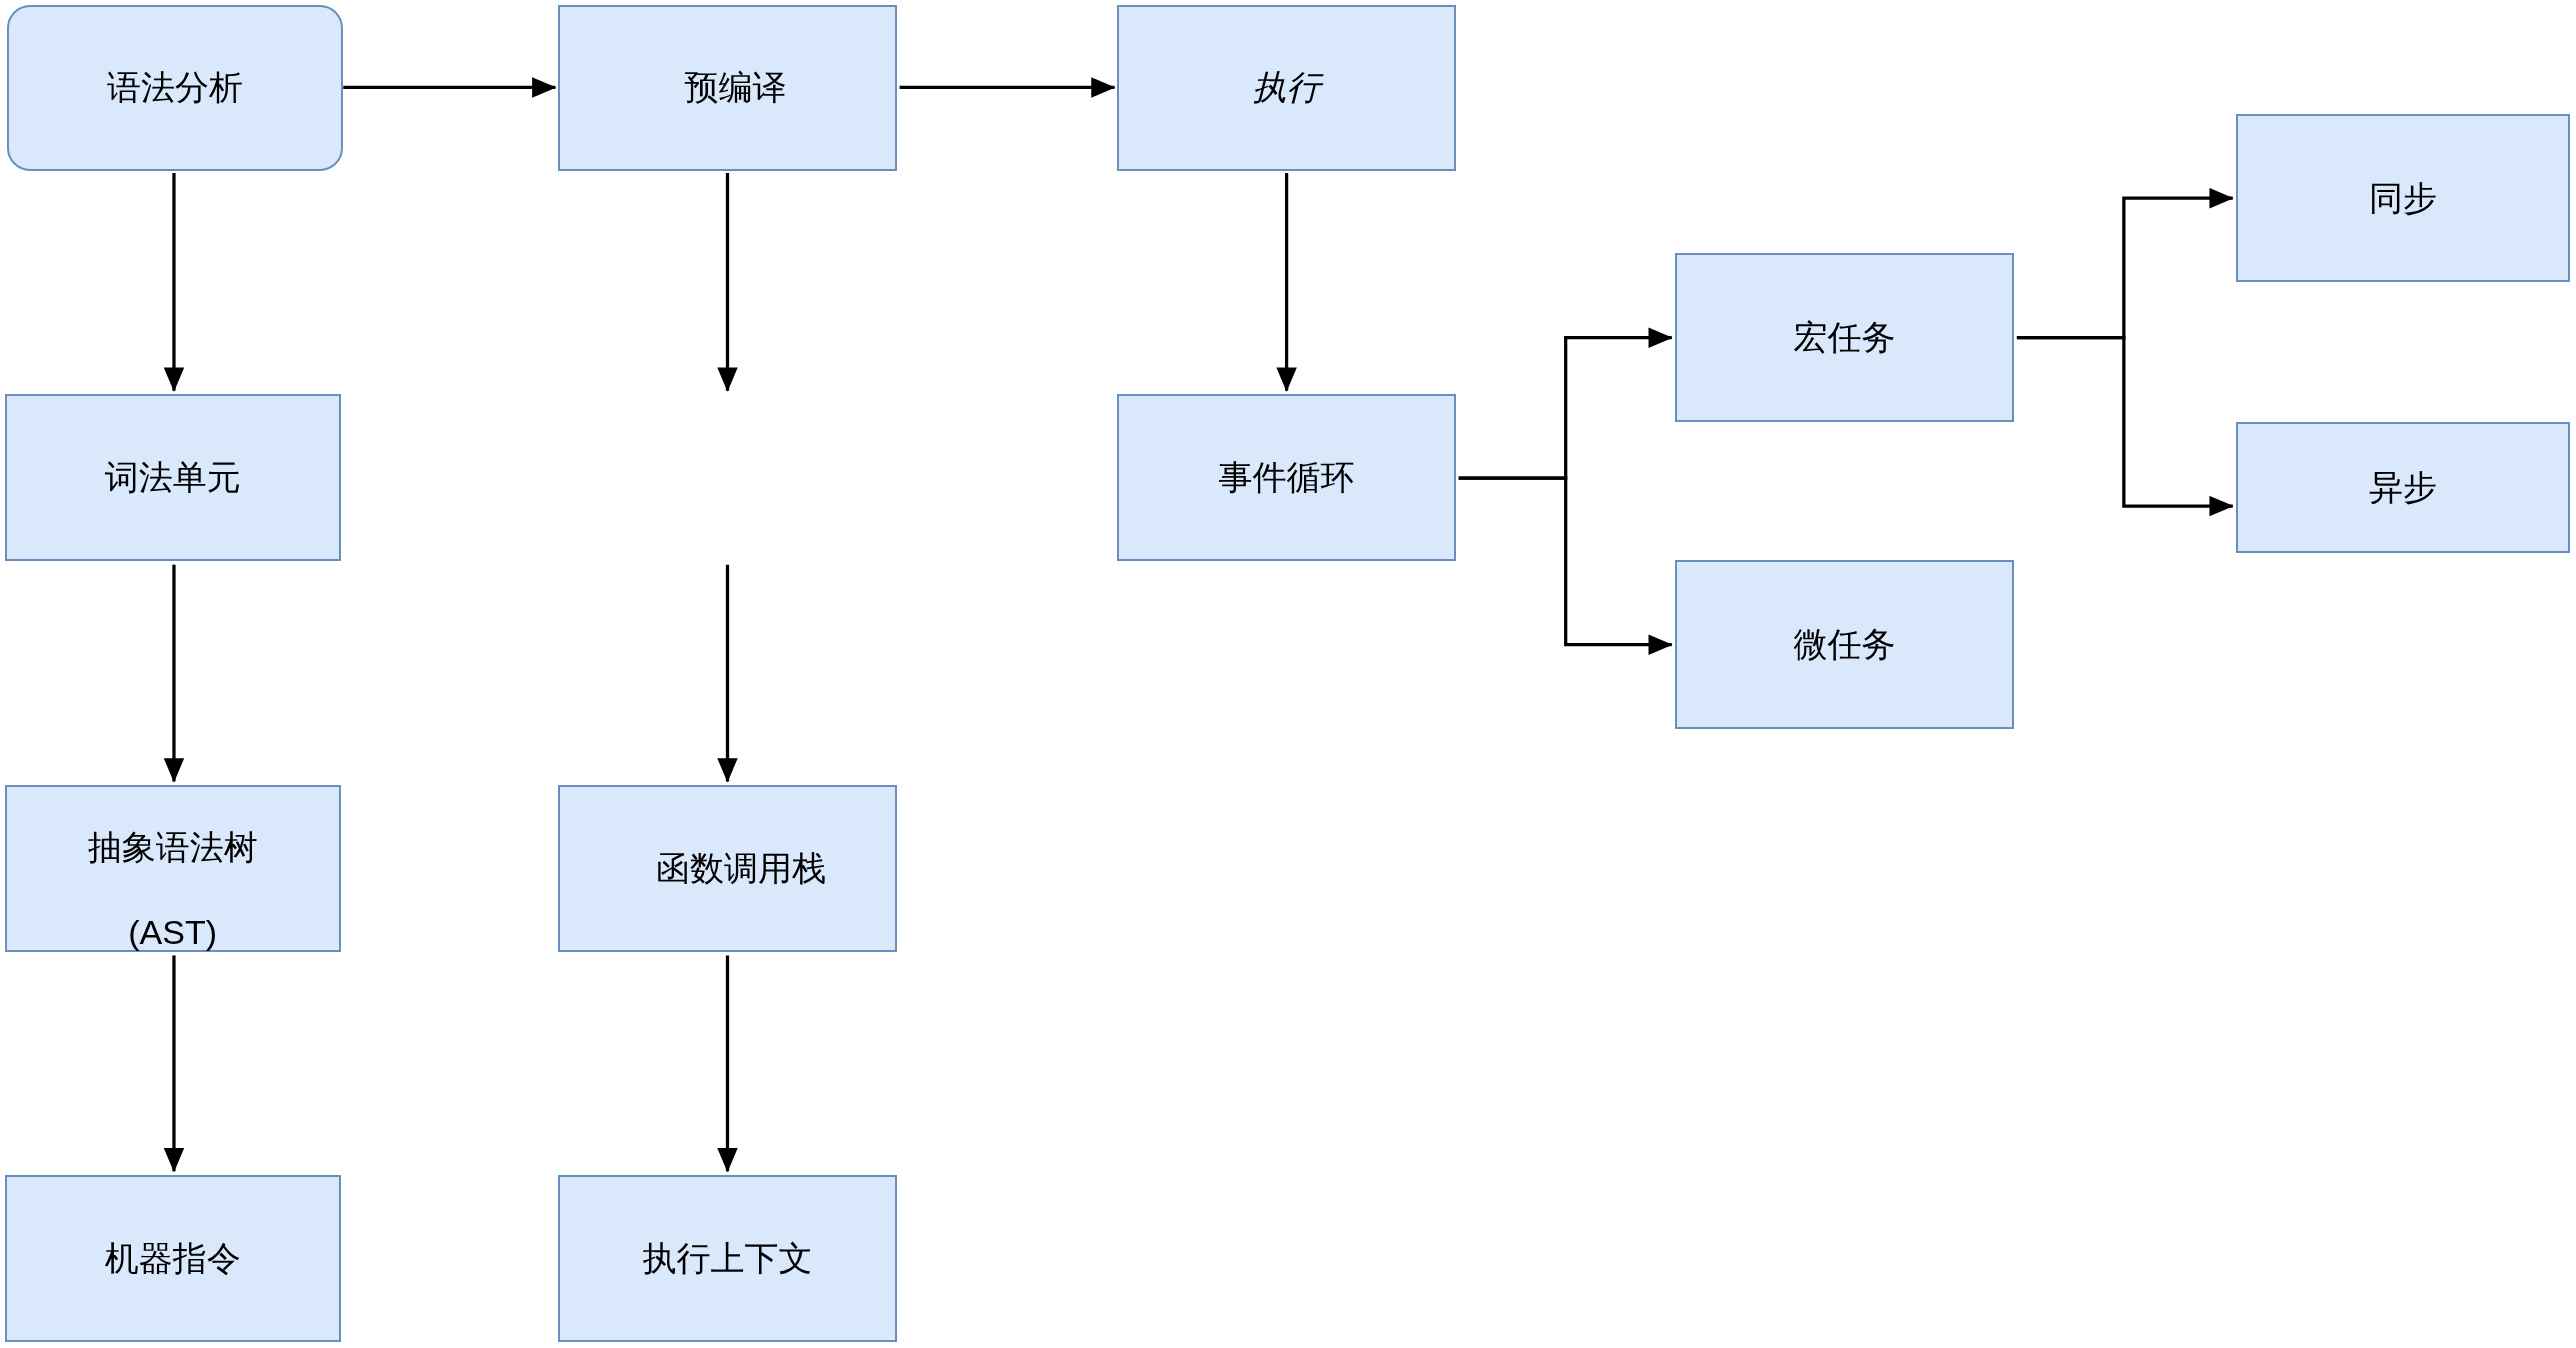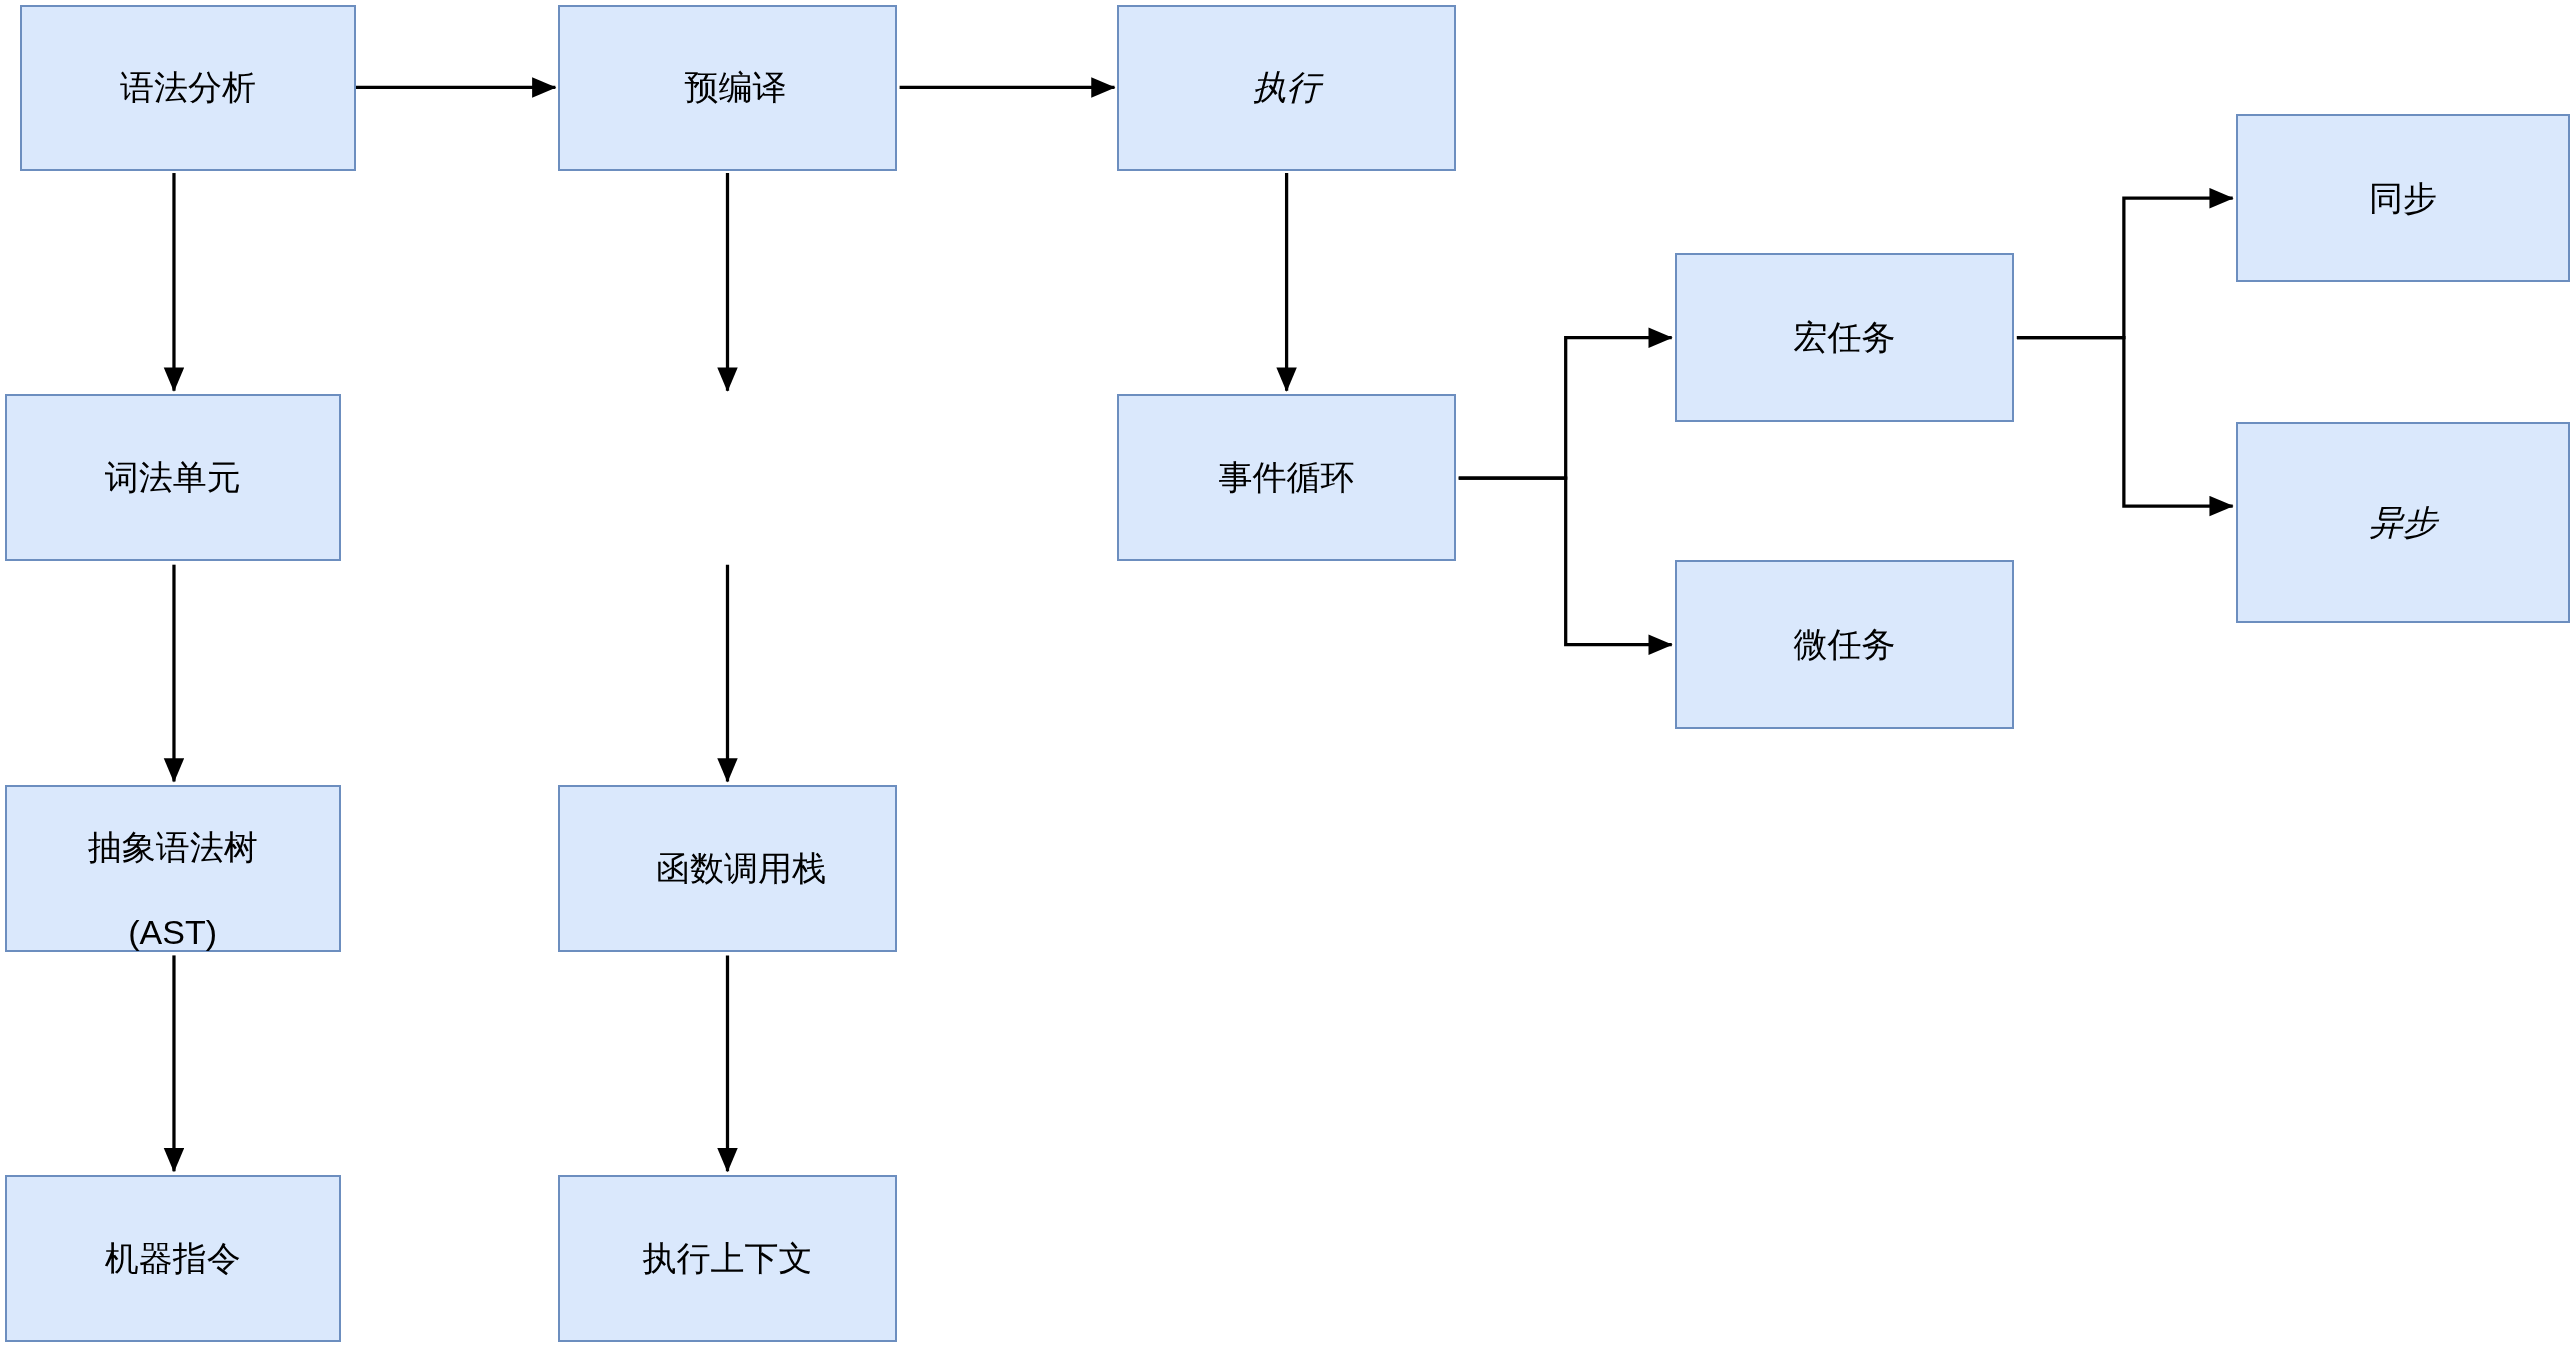--- a/index.html
+++ b/index.html
@@ -72,21 +72,21 @@
     <path class="edge" d="M187,1027 L187,1259" marker-end="url(#arrow)"></path>
     <path class="edge" d="M782,1027 L782,1259" marker-end="url(#arrow)"></path>
 
     <path class="edge" d="M1568,514 L1683,514 L1683,363 L1797,363" marker-end="url(#arrow)"></path>
     <path class="edge" d="M1568,514 L1683,514 L1683,693 L1797,693" marker-end="url(#arrow)"></path>
 
     <path class="edge" d="M2168,363 L2283,363 L2283,213 L2400,213" marker-end="url(#arrow)"></path>
     <path class="edge" d="M2168,363 L2283,363 L2283,544 L2400,544" marker-end="url(#arrow)"></path>
   </svg>
 
-  <div class="node" style="left:20px; top:4.7px; width:336px; height:166px;">
+  <div class="node" style="left:7px; top:4.7px; width:336px; height:166px;border-radius:23px;">
     <span class="label">语法分析</span>
   </div>
 
   <div class="node" style="left:558px; top:4.7px; width:339px; height:166px;padding-left:16px;">
     <span class="label">预编译</span>
   </div>
 
   <div class="node" style="left:1117px; top:4.7px; width:339px; height:166px;font-style:italic;">
     <span class="label">执行</span>
   </div>
@@ -105,21 +105,21 @@
   </div>
 
   <div class="node" style="left:1675px; top:560px; width:339px; height:169px;">
     <span class="label">微任务</span>
   </div>
 
   <div class="node" style="left:2236px; top:114px; width:334px; height:168px;">
     <span class="label">同步</span>
   </div>
 
-  <div class="node" style="left:2236px; top:422px; width:334px; height:201px;font-style:italic;">
+  <div class="node" style="left:2236px; top:422px; width:334px; height:131px;">
     <span class="label">异步</span>
   </div>
 
   <div class="node" style="left:4.7px; top:785px; width:336px; height:167px;">
     <div class="label">
       <span>抽象语法树</span><br>
       <span>(AST)</span>
     </div>
   </div>
 

